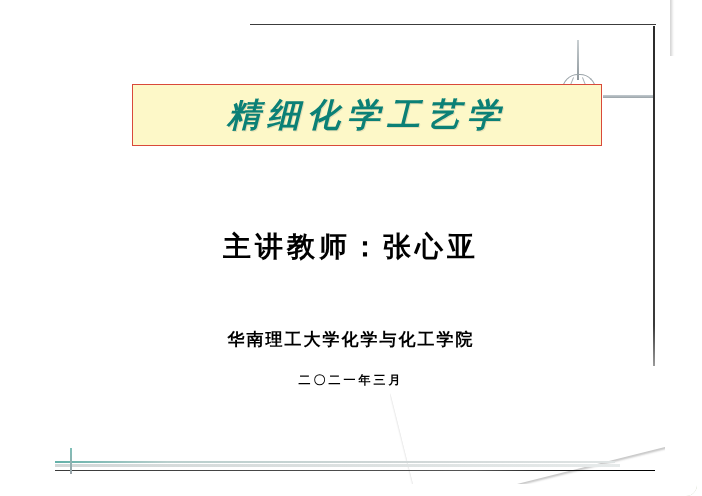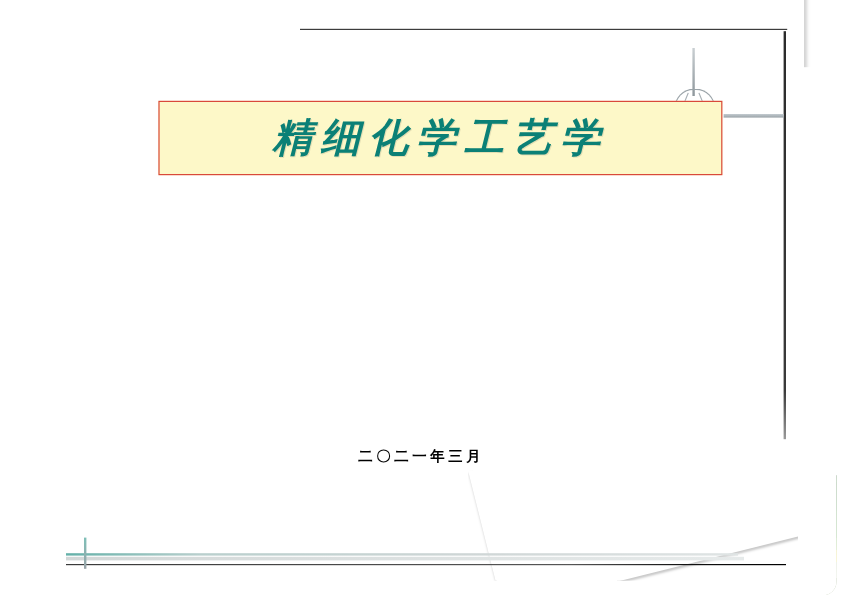--- a/index.html
+++ b/index.html
@@ -322,20 +322,22 @@
     <div class="fan"></div>
     <div class="fan-rib-a"></div>
     <div class="fan-rib-b"></div>
   </div>
   <div id="title-connector"></div>
 
   <div id="title-box">
     <span id="title-text">精细化学工艺学</span>
   </div>
 
+  <div id="presenter-line">主讲教师：张心亚</div>
+  <div id="institute-line">华南理工大学化学与化工学院</div>
   <div id="date-line">二〇二一年三月</div>
 
   <div id="bottom-rule-teal"></div>
   <div id="bottom-rule-gray"></div>
   <div id="bottom-rule-dark"></div>
   <div id="bottom-tick"></div>
 
 </div>
 
 </body></html>

